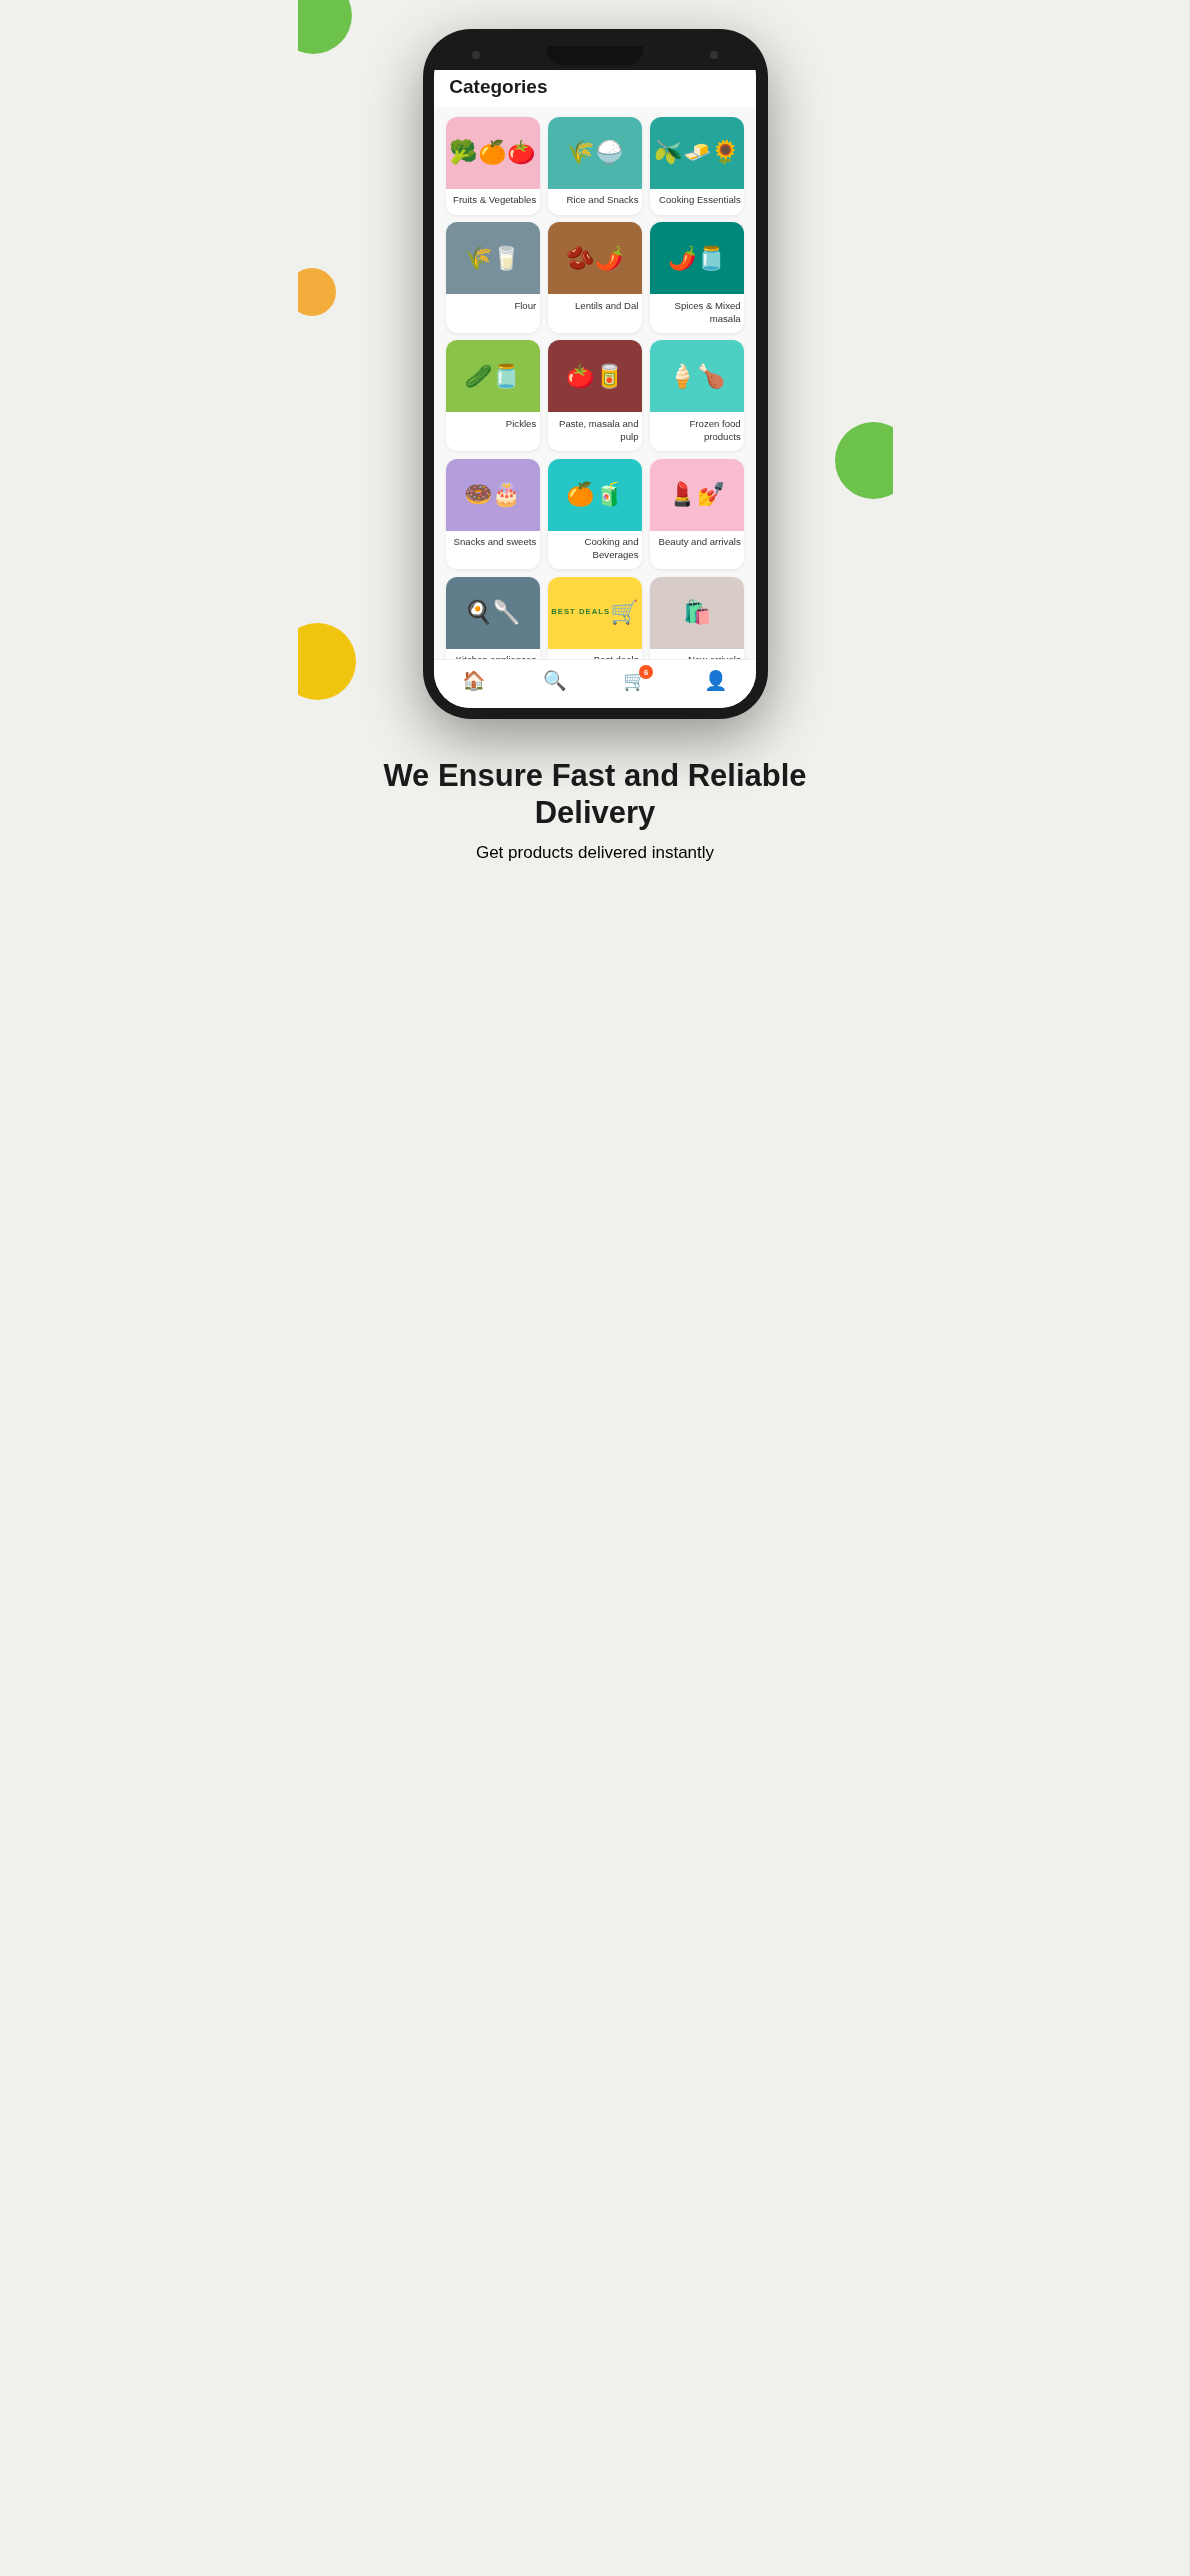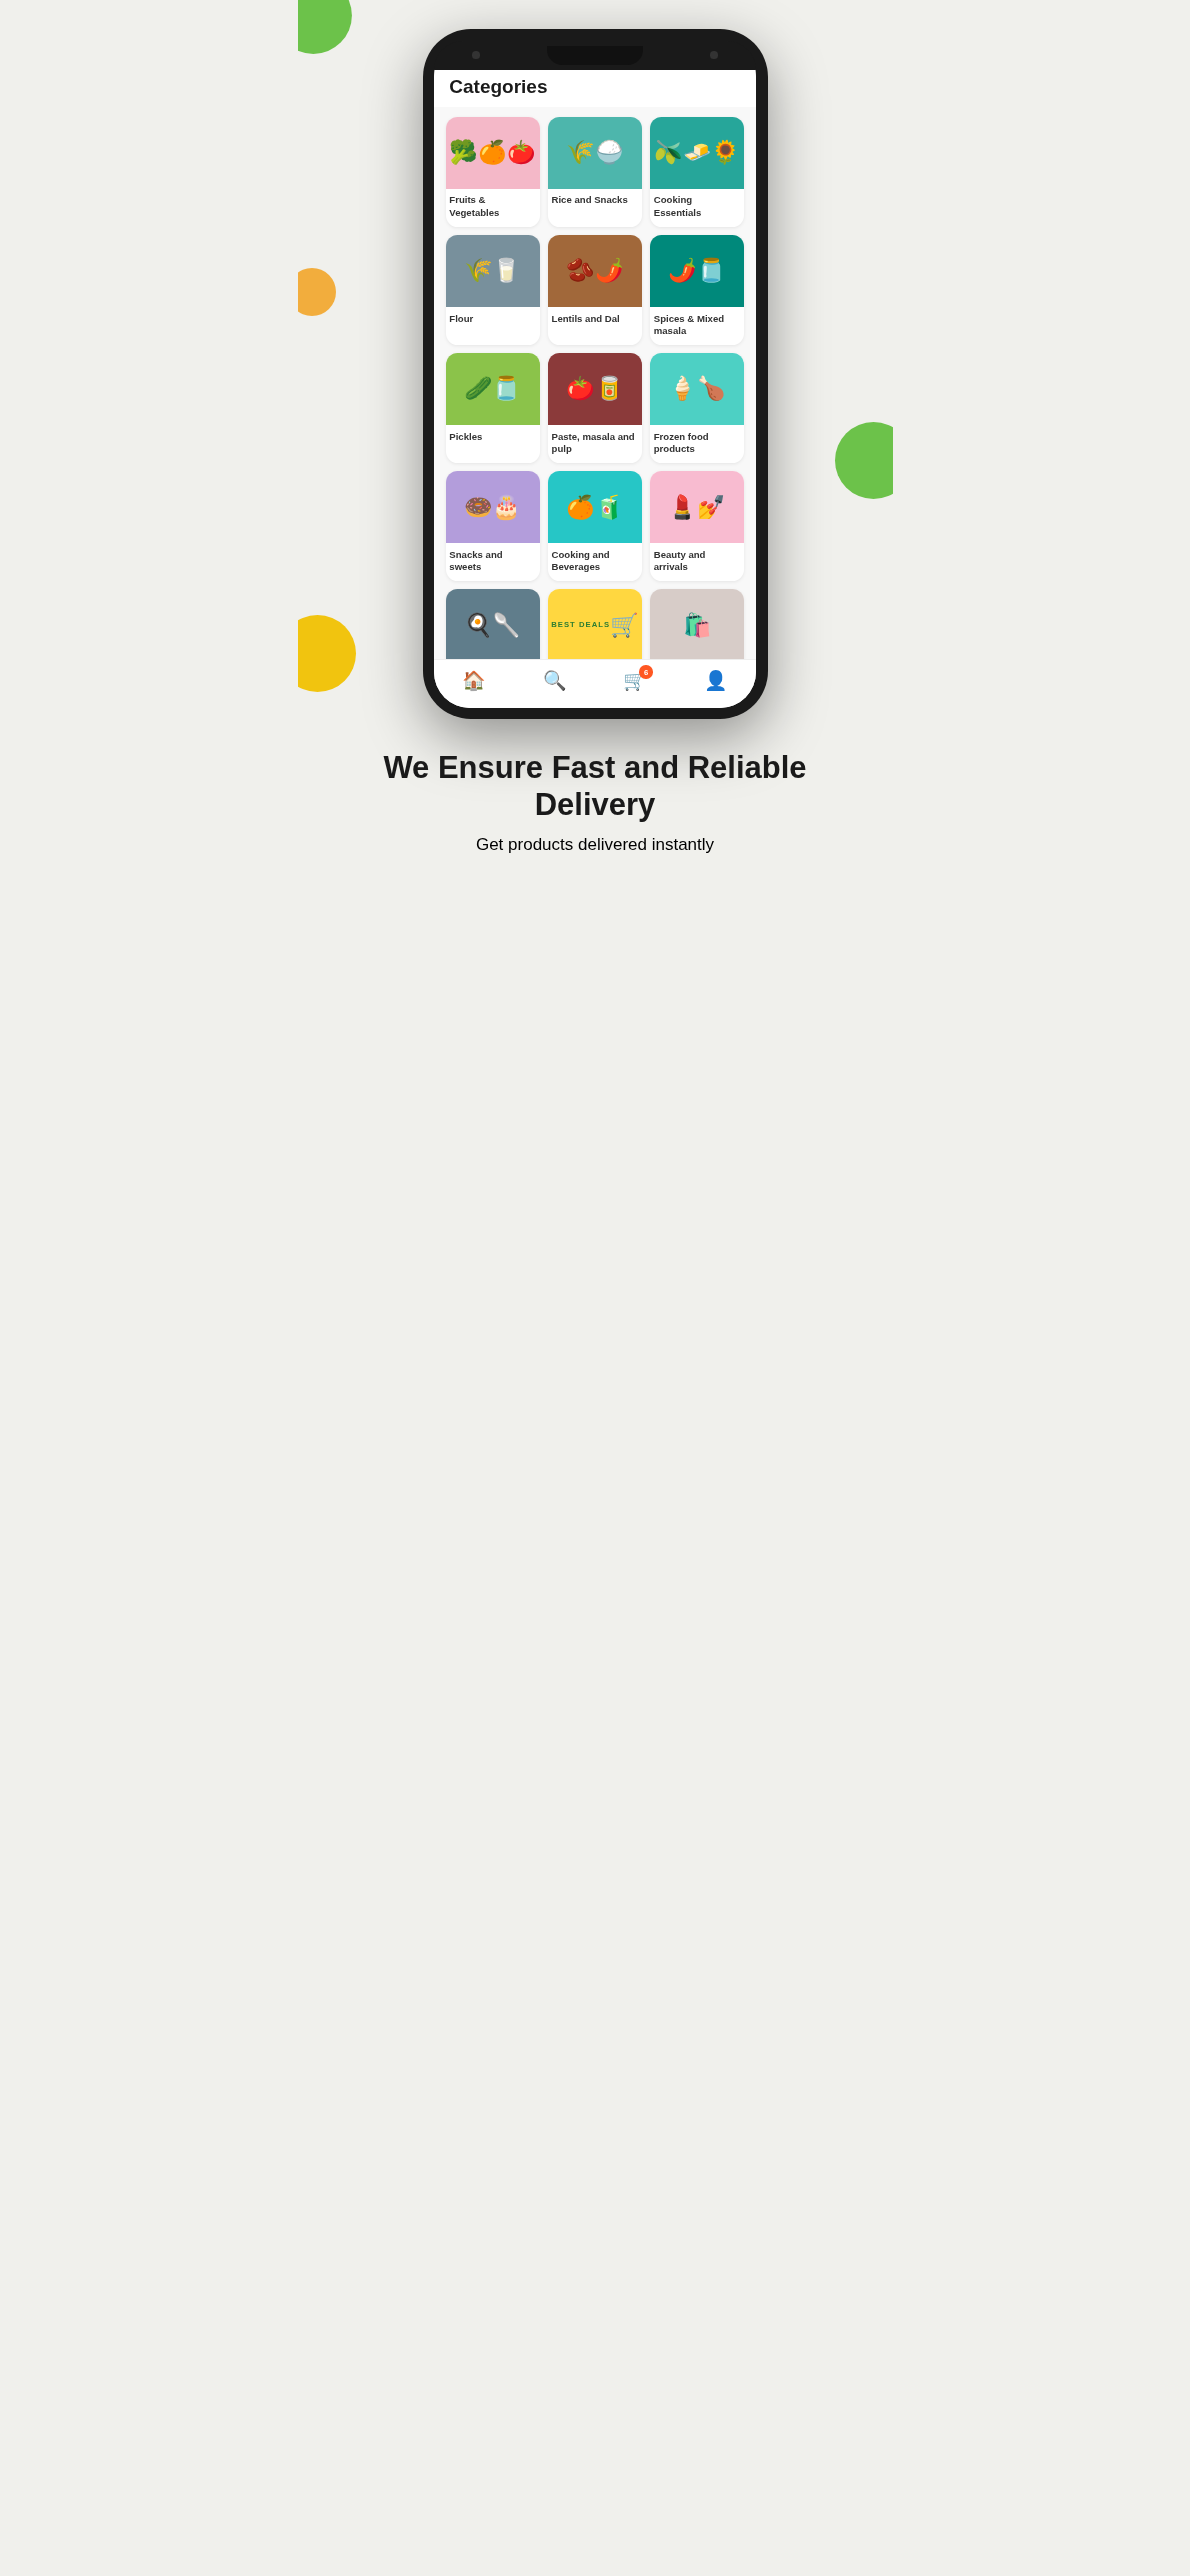--- a/index.html
+++ b/index.html
@@ -152,23 +152,23 @@
       display: flex;
       align-items: center;
       justify-content: center;
       font-size: 27px;
       position: relative;
       overflow: hidden;
     }
 
     .category-label {
       padding: 5.8px 3.8px 7.7px;
-      text-align: left;
+      text-align: right;
       font-size: 9.6px;
-      font-weight: 700;
+      font-weight: 400;
       color: #333;
       line-height: 1.3;
     }
 
     
     .cat-pink { background: #f4b8c8; }
     .cat-teal { background: #4db6ac; }
     .cat-blue-teal { background: #26a69a; }
     .cat-gray { background: #78909c; }
     .cat-orange-brown { background: #a1683a; }
@@ -214,21 +214,21 @@
       width: 13.4px; height: 13.4px;
       border-radius: 50%;
       display: flex;
       align-items: center;
       justify-content: center;
       font-weight: bold;
     }
 
     
     .footer-section {
-      padding: 30px 29px 48px;
+      padding: 38px 29px 48px;
       text-align: center;
       position: relative;
       z-index: 2;
     }
 
     .footer-headline {
       font-size: 31px;
       font-weight: 800;
       color: #1a1a1a;
       line-height: 1.2;

